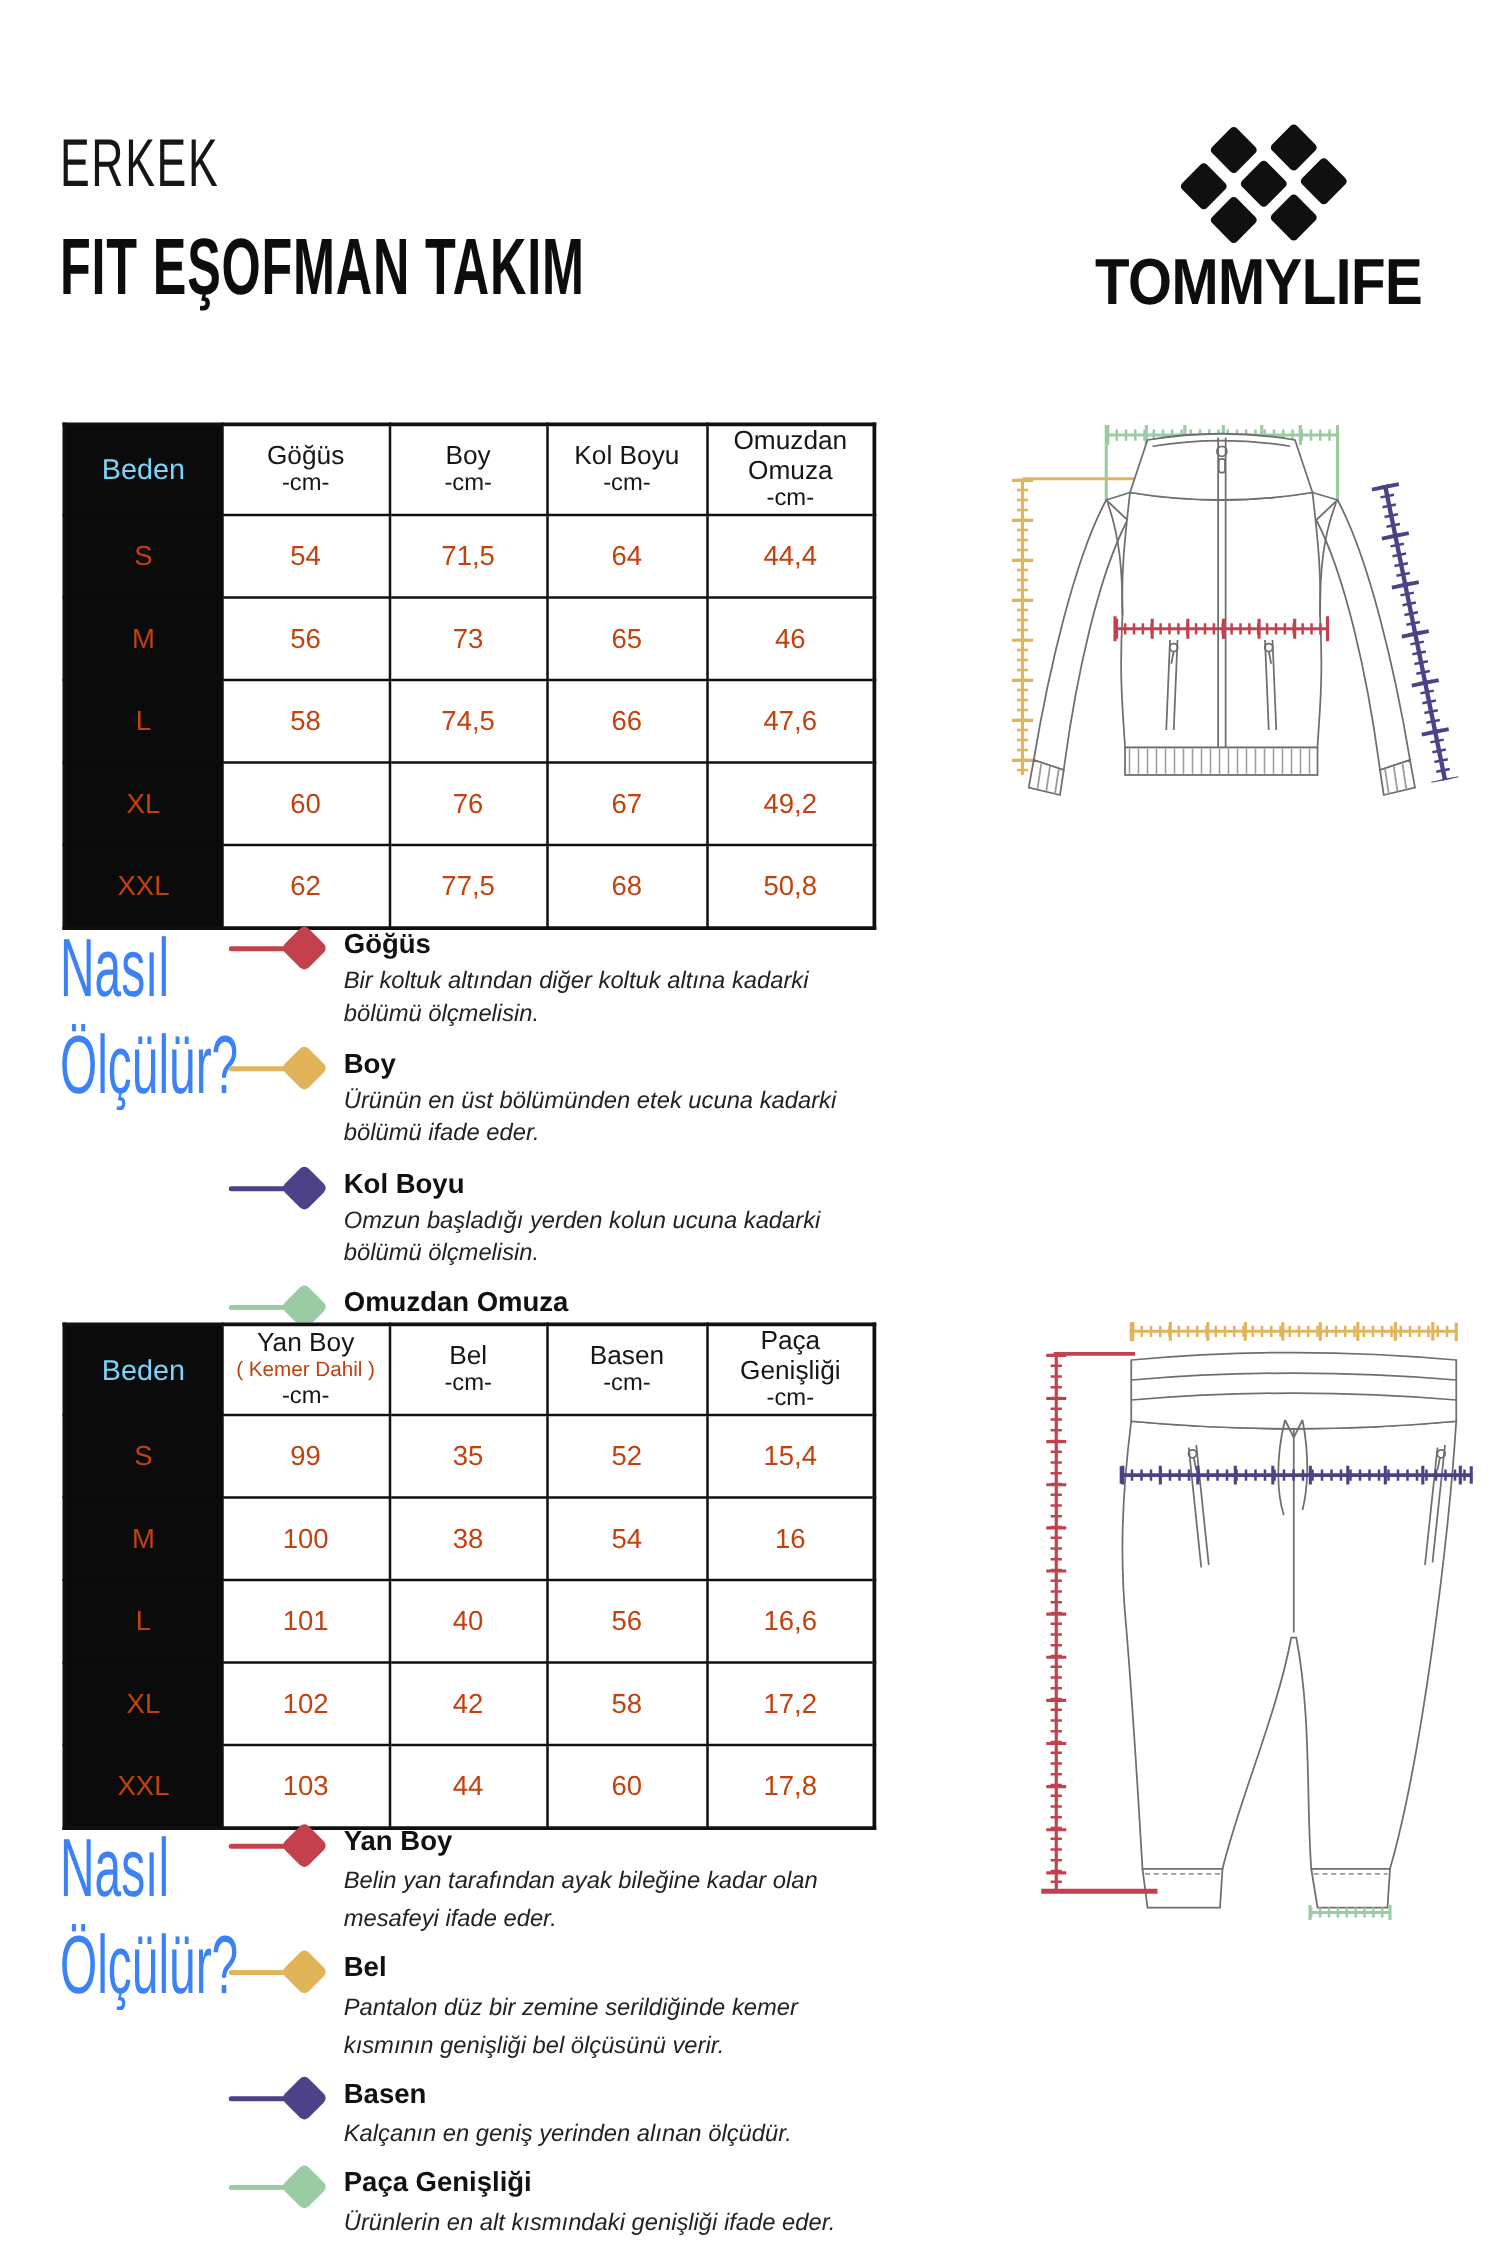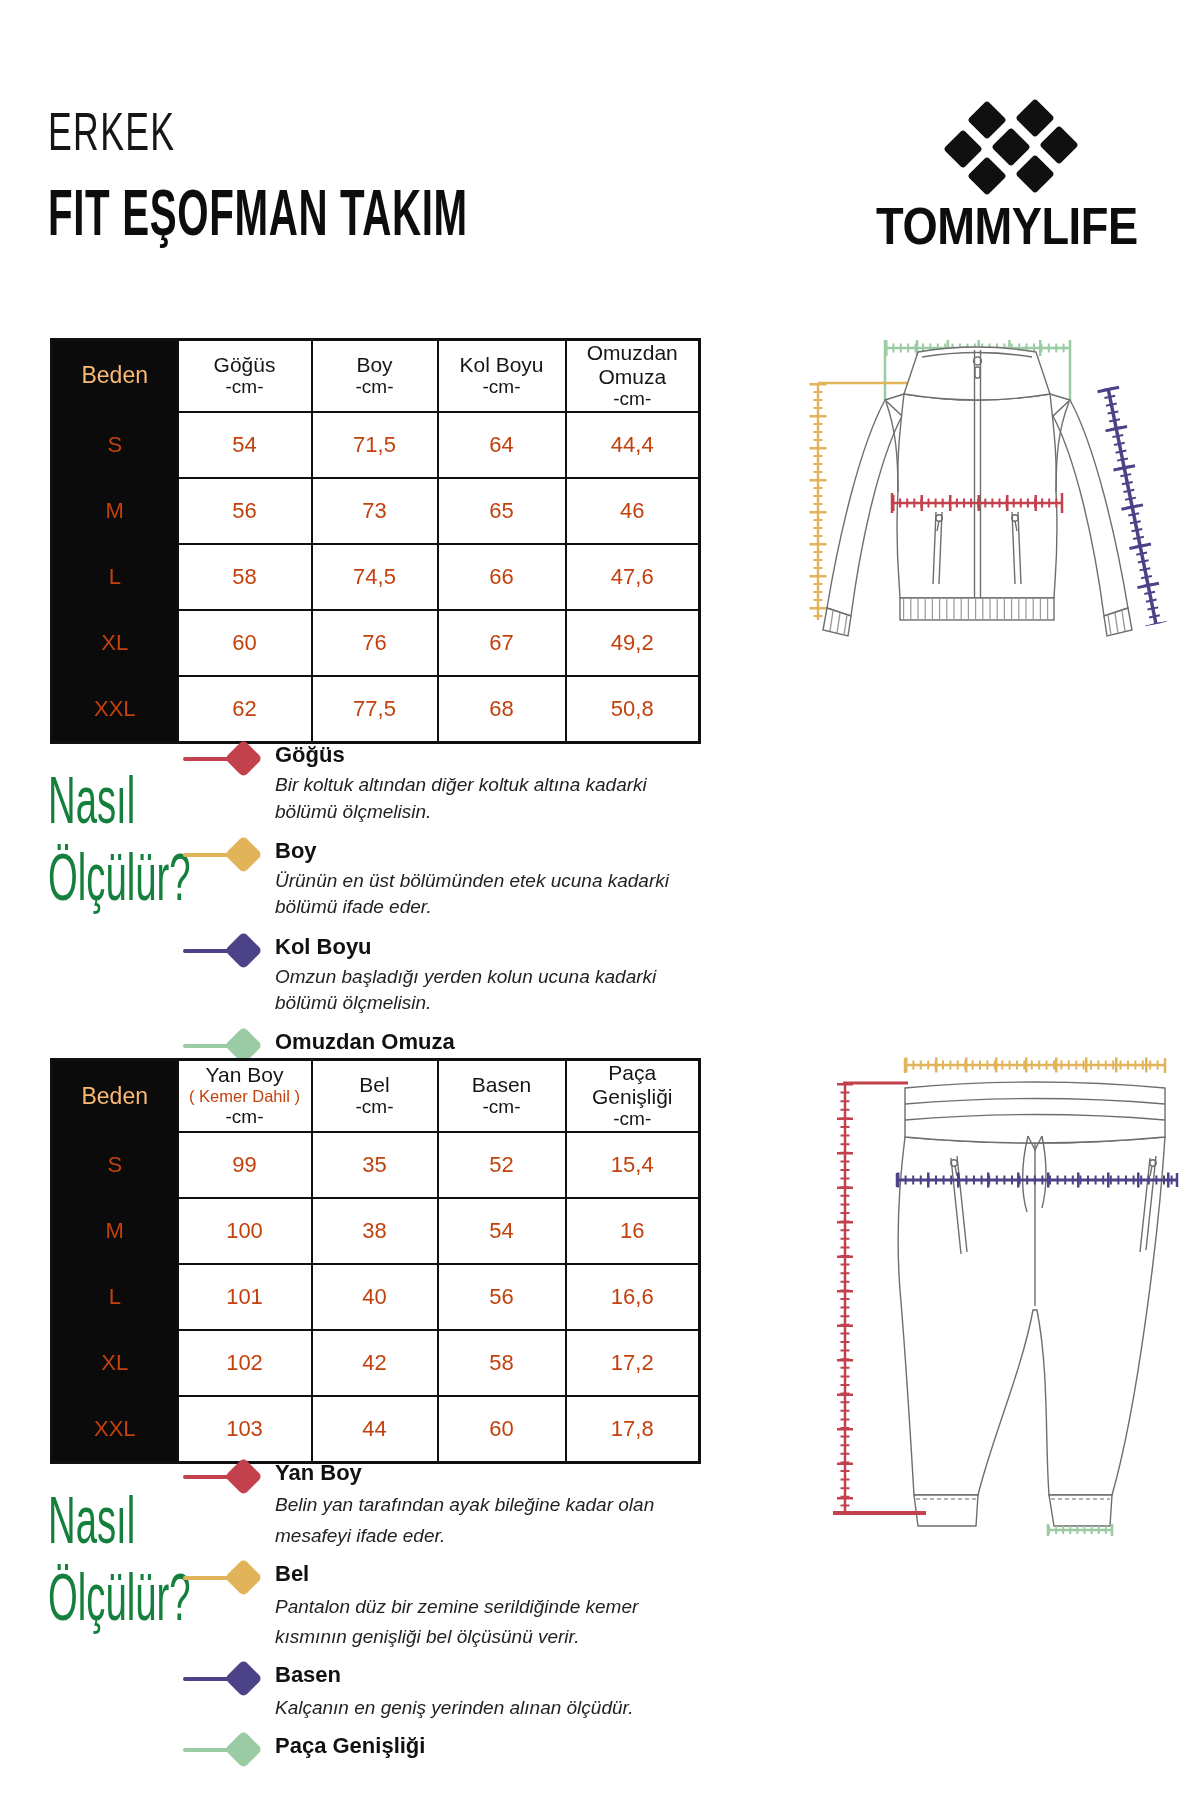--- a/index.html
+++ b/index.html
@@ -16,32 +16,32 @@
   #brand-block{position:absolute;left:876px;top:92px;width:300px;}
   #brand-icon{position:absolute;left:60px;top:0;}
   #brand-word{position:absolute;left:0;top:104px;font-size:52px;font-weight:700;letter-spacing:-.5px;color:#0d0d0d;}
   #brand-word .cond{transform:scaleX(.87);}
 
   
   table.size-table{position:absolute;border-collapse:collapse;table-layout:fixed;width:648px;
                    background:#fff;border:3px solid #101010;}
   .size-table td,.size-table th{border:2px solid #101010;text-align:center;vertical-align:middle;
                    padding:0;font-weight:400;}
-  .size-table .dark{background:#0b0b0b;color:#fdba74;border-color:#0b0b0b #101010;}
+  .size-table .dark{background:#0b0b0b;color:#7dd3fc;border-color:#0b0b0b #101010;}
   .size-table tr.head th{height:66px;}
   #table-bottom tr.head th{height:70px;}
   .size-table tr.body-row td{height:64px;font-size:22px;color:#c2410c;}
   .col-label{font-size:21px;line-height:1.12;color:#161616;}
   .col-sub{font-size:16.5px;line-height:1.15;color:#c2410c;}
   .col-unit{font-size:19px;line-height:1.2;color:#161616;}
   .size-name{font-size:23px;color:#fff;}
   .size-cell{font-size:23px;color:#fff;}
 
   
-  .how-heading{position:absolute;left:48px;font-size:66px;line-height:1.16;font-weight:400;color:#15803d;margin-top:26px;}
+  .how-heading{position:absolute;left:48px;font-size:66px;line-height:1.16;font-weight:400;color:#3b82f6;}
   .how-heading .cond{transform:scaleX(.58);}
   .measure-list{position:absolute;left:183px;width:490px;display:flex;flex-direction:column;gap:13px;}
   .mi{display:flex;gap:16px;align-items:flex-start;}
   .mi-marker{position:relative;width:76px;height:34px;flex:none;margin-top:0;}
   .mi-line{position:absolute;left:0;top:15px;width:54px;height:4px;border-radius:2px;}
   .mi-diamond{position:absolute;right:2px;top:3px;width:27px;height:27px;transform:rotate(45deg);border-radius:5px;}
   .mi-body{width:440px;}
   .mi-title{font-size:22px;font-weight:700;color:#111;line-height:1.2;margin-bottom:4px;}
   .mi-desc{font-size:19px;color:#222;line-height:1.38;font-style:italic;}
   .loose .mi-desc{line-height:1.6;}
@@ -395,17 +395,18 @@
           <div class="mi-desc">Kalçanın en geniş yerinden alınan ölçüdür.</div>
         </div>
     </div>
     <div class="mi">
       <div class="mi-marker">
           <span class="mi-line" style="background: rgb(154, 203, 162);"></span>
           <span class="mi-diamond" style="background: rgb(154, 203, 162);"></span>
         </div>
       <div class="mi-body">
           <div class="mi-title">Paça Genişliği</div>
+          <div class="mi-desc">Ürünlerin en alt kısmındaki genişliği ifade eder.</div>
         </div>
     </div>
   </div>
 
 </div>
 
 </body></html>

